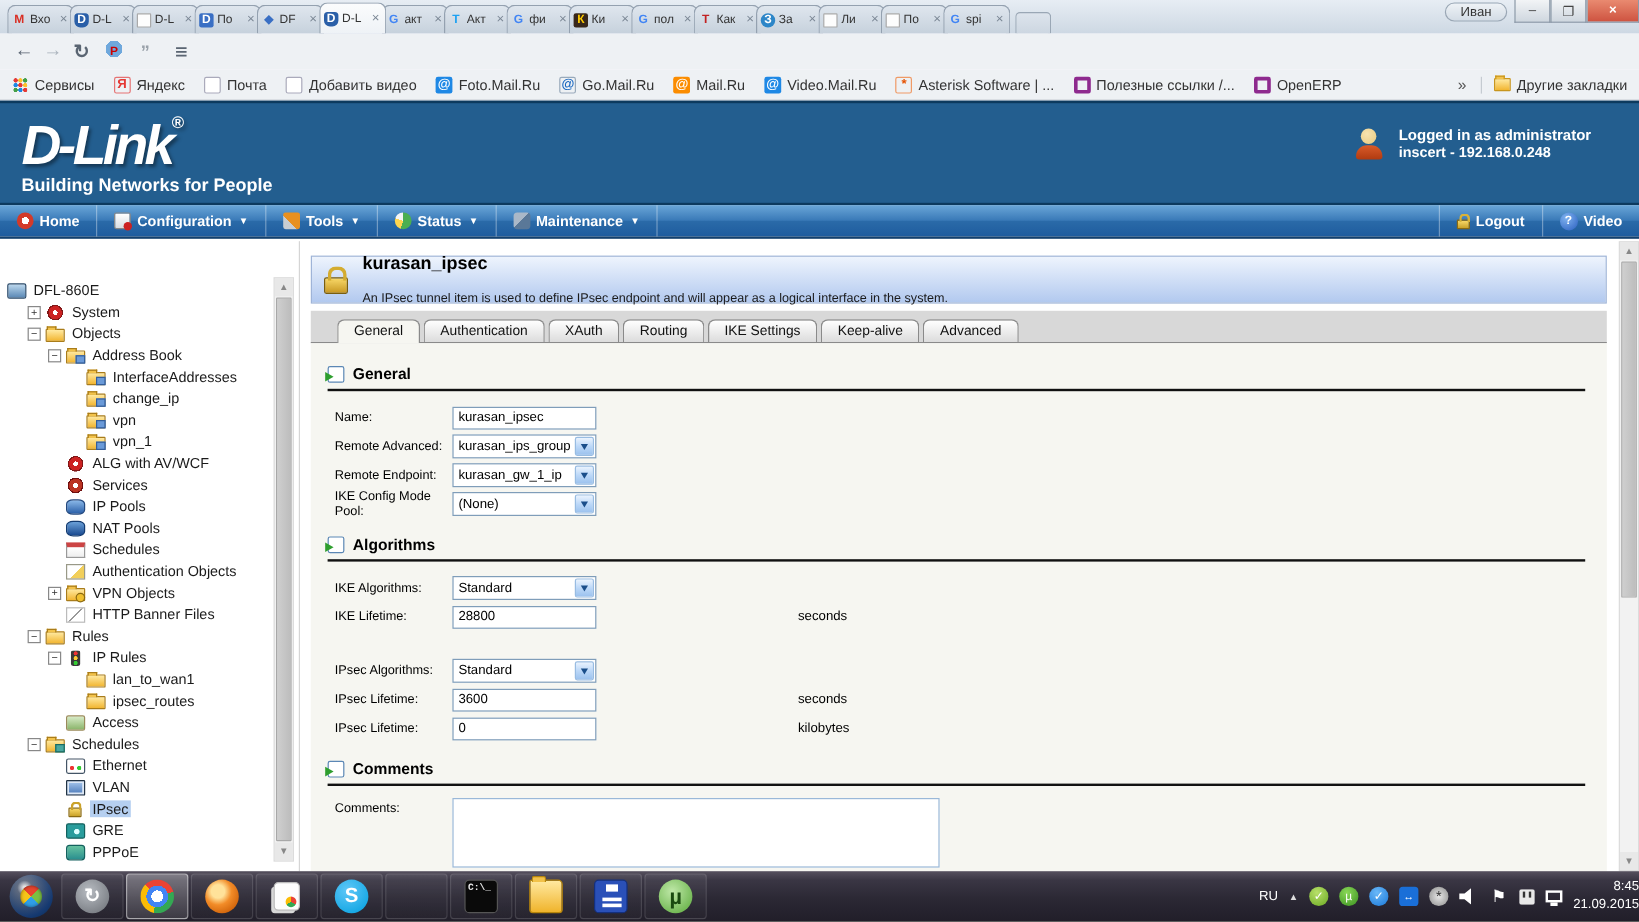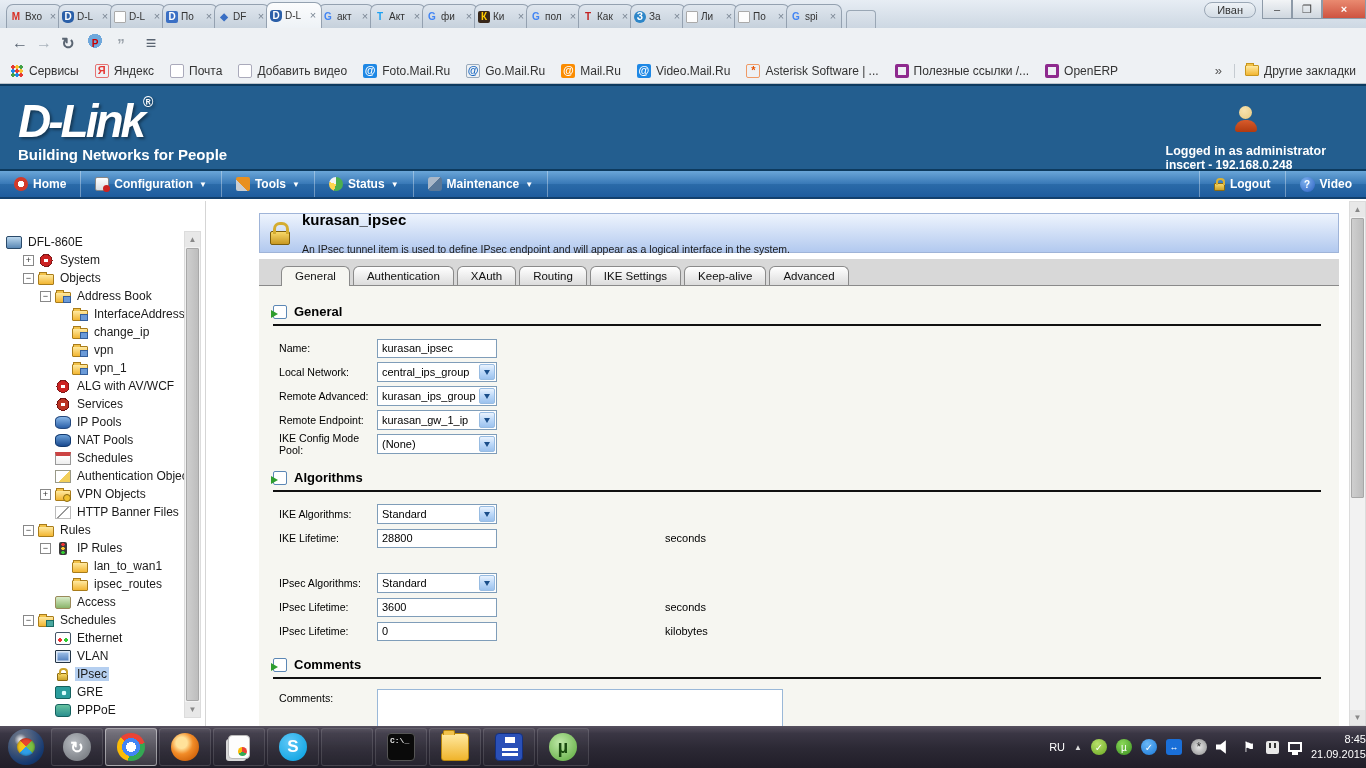--- a/index.html
+++ b/index.html
@@ -52,21 +52,21 @@
   .bm-over{margin-left:auto;color:#555;font-size:13px;margin-right:12px;}
   .bm-other{display:flex;align-items:center;border-left:1px solid #c5cbd1;padding-left:10px;}
   .bi-folder{width:14px;height:11px;background:linear-gradient(#ffe9a0,#f2b632);border:1px solid #c8961e;border-radius:1px;margin-right:5px;position:relative;}
   .bi-folder::before{content:"";position:absolute;top:-3px;left:0;width:6px;height:2px;background:#f2c24a;border:1px solid #c8961e;border-bottom:none;}
 
   
   .sitehdr{position:absolute;top:84px;left:0;right:0;height:87px;background:#235e8f;border-top:2px solid #0d3a5e;border-bottom:2px solid #0d3a5e;color:#fff;}
   .dlogo{position:absolute;left:18px;top:8px;font-weight:bold;font-style:italic;font-size:46px;letter-spacing:-3px;text-shadow:2px 2px 3px rgba(0,0,0,.4);text-align:right;}
   .dreg{font-size:14px;vertical-align:top;font-style:normal;letter-spacing:0;}
   .tagline{position:absolute;left:18px;top:60px;font-weight:bold;font-size:15px;letter-spacing:0;}
-  .loginbox{position:absolute;right:40px;top:20px;display:flex;align-items:center;gap:12px;flex-direction:column;}
+  .loginbox{position:absolute;right:40px;top:20px;display:flex;align-items:center;gap:12px;}
   .avatar{width:26px;height:26px;position:relative;}
   .avatar::before{content:"";position:absolute;left:6px;top:0;width:13px;height:13px;border-radius:50%;background:radial-gradient(circle at 40% 35%,#f7e3b0,#e8c97e);}
   .avatar::after{content:"";position:absolute;left:2px;bottom:0;width:22px;height:12px;border-radius:10px 10px 3px 3px;background:linear-gradient(#d95b2a,#b03a10);}
   .loginbox .l1{font-weight:bold;font-size:12.5px;}
   .loginbox .l2{font-weight:bold;font-size:12px;}
 
   
   .sitenav{position:absolute;top:171px;left:0;right:0;height:28px;background:linear-gradient(#6aa6d8 0%,#3a7ab8 48%,#2a6aa8 52%,#1e5c9e 100%);display:flex;align-items:center;color:#fff;font-weight:bold;font-size:12px;border-bottom:2px solid #12406e;}
   .nitem{display:flex;align-items:center;gap:5px;padding:0 14px;height:100%;border-right:1px solid rgba(255,255,255,.35);}
   .nitem .drop{font-size:8px;margin-left:1px;}
@@ -77,21 +77,21 @@
   .ni-tools{background:linear-gradient(45deg,#c8cdd2 40%,#e89020 40%);border-radius:2px;}
   .ni-status{border-radius:50%;background:conic-gradient(#4caf50 0 55%,#ffd54f 55% 80%,#f5f5f5 80% 100%);}
   .ni-maintenance{background:linear-gradient(135deg,#aab8c8 45%,#5a7898 45%);border-radius:3px;}
   .navspacer{flex:1;border:none;}
   .help-ic{width:15px;height:15px;border-radius:50%;background:radial-gradient(circle at 35% 30%,#7fb2ef,#2a5fc0);display:flex;align-items:center;justify-content:center;font-size:10px;color:#fff;font-weight:bold;}
   .lock-sm{width:11px;height:8px;background:linear-gradient(#f8d868,#caa22a);border:1px solid #8a6a12;border-radius:1px;position:relative;margin-top:6px;}
   .lock-sm::before{content:"";position:absolute;top:-6px;left:1px;width:5px;height:5px;border:2px solid #d8b238;border-bottom:none;border-radius:4px 4px 0 0;}
 
   
   .workarea{position:absolute;top:201px;left:0;right:0;bottom:42px;background:#fff;}
-  .sidebar{position:absolute;left:0;top:0;width:206px;bottom:0;background:#fff;border-right:1px solid #d5d5d5;overflow:hidden;}
+  .sidebar{position:absolute;left:0;top:0;width:250px;bottom:0;background:#fff;border-right:1px solid #d5d5d5;overflow:hidden;}
   .tree{position:absolute;left:6px;top:32px;right:28px;font-size:12px;color:#1a1a1a;}
   .trow{display:flex;align-items:center;height:18px;white-space:nowrap;}
   .tsp{flex:0 0 17px;height:100%;}
   .texp{flex:0 0 11px;height:11px;border:1px solid #888;background:#fff;font-size:9px;line-height:9px;text-align:center;color:#333;margin-right:4px;}
   .texp-blank{flex:0 0 15px;}
   .tlabel{padding:0 2px;}
   .tlabel.sel{background:#b5cff0;}
   .ti{flex:0 0 16px;width:16px;height:13px;margin-right:4px;position:relative;}
   .ti-monitor{background:linear-gradient(#bcd8ee,#5a88b5);border:1px solid #2a4a6a;border-radius:2px;}
   .ti-gear{background:radial-gradient(circle at 50% 50%,#fff 0 2px,#c22 2px 5.5px,#801818 5.5px 6.5px,transparent 6.5px);}
@@ -620,27 +620,20 @@
           <div class="sechdr">
             <span class="sec-ic"></span>
             <span>General</span>
           </div>
           <hr class="secrule">
           <div class="frow">
             <span class="flabel">Name:</span>
             <input class="f-input" value="kurasan_ipsec" style="">
           </div>
           <div class="frow">
-            <span class="flabel">Local Network:</span>
-            <div class="f-select">
-              <span>central_ips_group</span>
-              <span class="arr"></span>
-            </div>
-          </div>
-          <div class="frow">
             <span class="flabel">Remote Advanced:</span>
             <div class="f-select">
               <span>kurasan_ips_group</span>
               <span class="arr"></span>
             </div>
           </div>
           <div class="frow">
             <span class="flabel">Remote Endpoint:</span>
             <div class="f-select">
               <span>kurasan_gw_1_ip</span>

